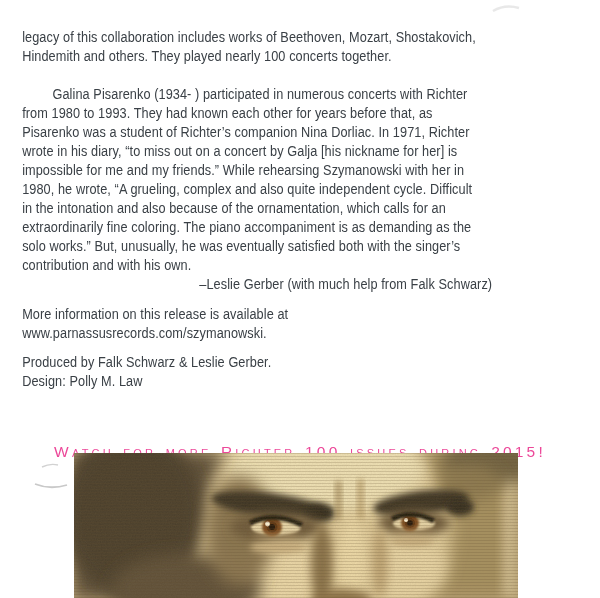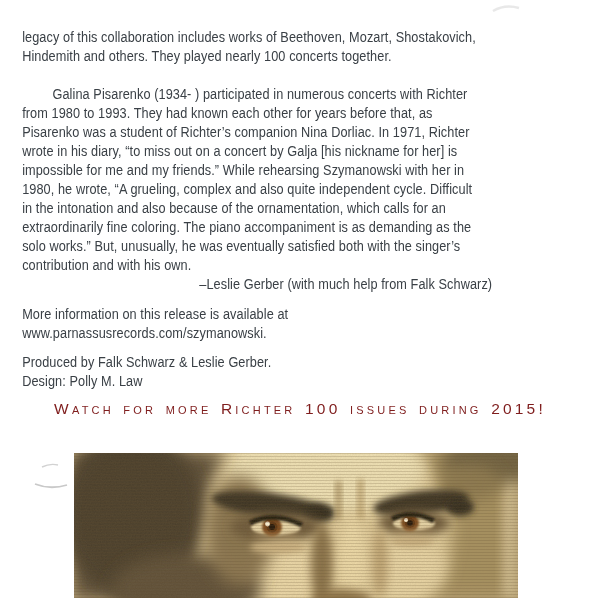--- a/index.html
+++ b/index.html
@@ -27,24 +27,24 @@
   .line { white-space: nowrap; }
   .para-2 { margin-top: 19px; }
   .para-2 .line.indent-first { text-indent: 37px; }
   .byline { margin-left: 216px; white-space: nowrap; }
   .more-info { margin-top: 11px; }
   .credits { margin-top: 10px; }
 
   
   .announcement {
     position: absolute;
-    left: 0; top: 399px;
+    left: 0; top: 442px;
     width: 600px;
     text-align: center;
-    color: #7f1d1d;
+    color: #ec4899;
     font-variant: small-caps;
     font-size: 15.5px;
     line-height: 19px;
     letter-spacing: 3.2px;
     word-spacing: 2px;
     white-space: nowrap;
   }
 
   
   .photo {

